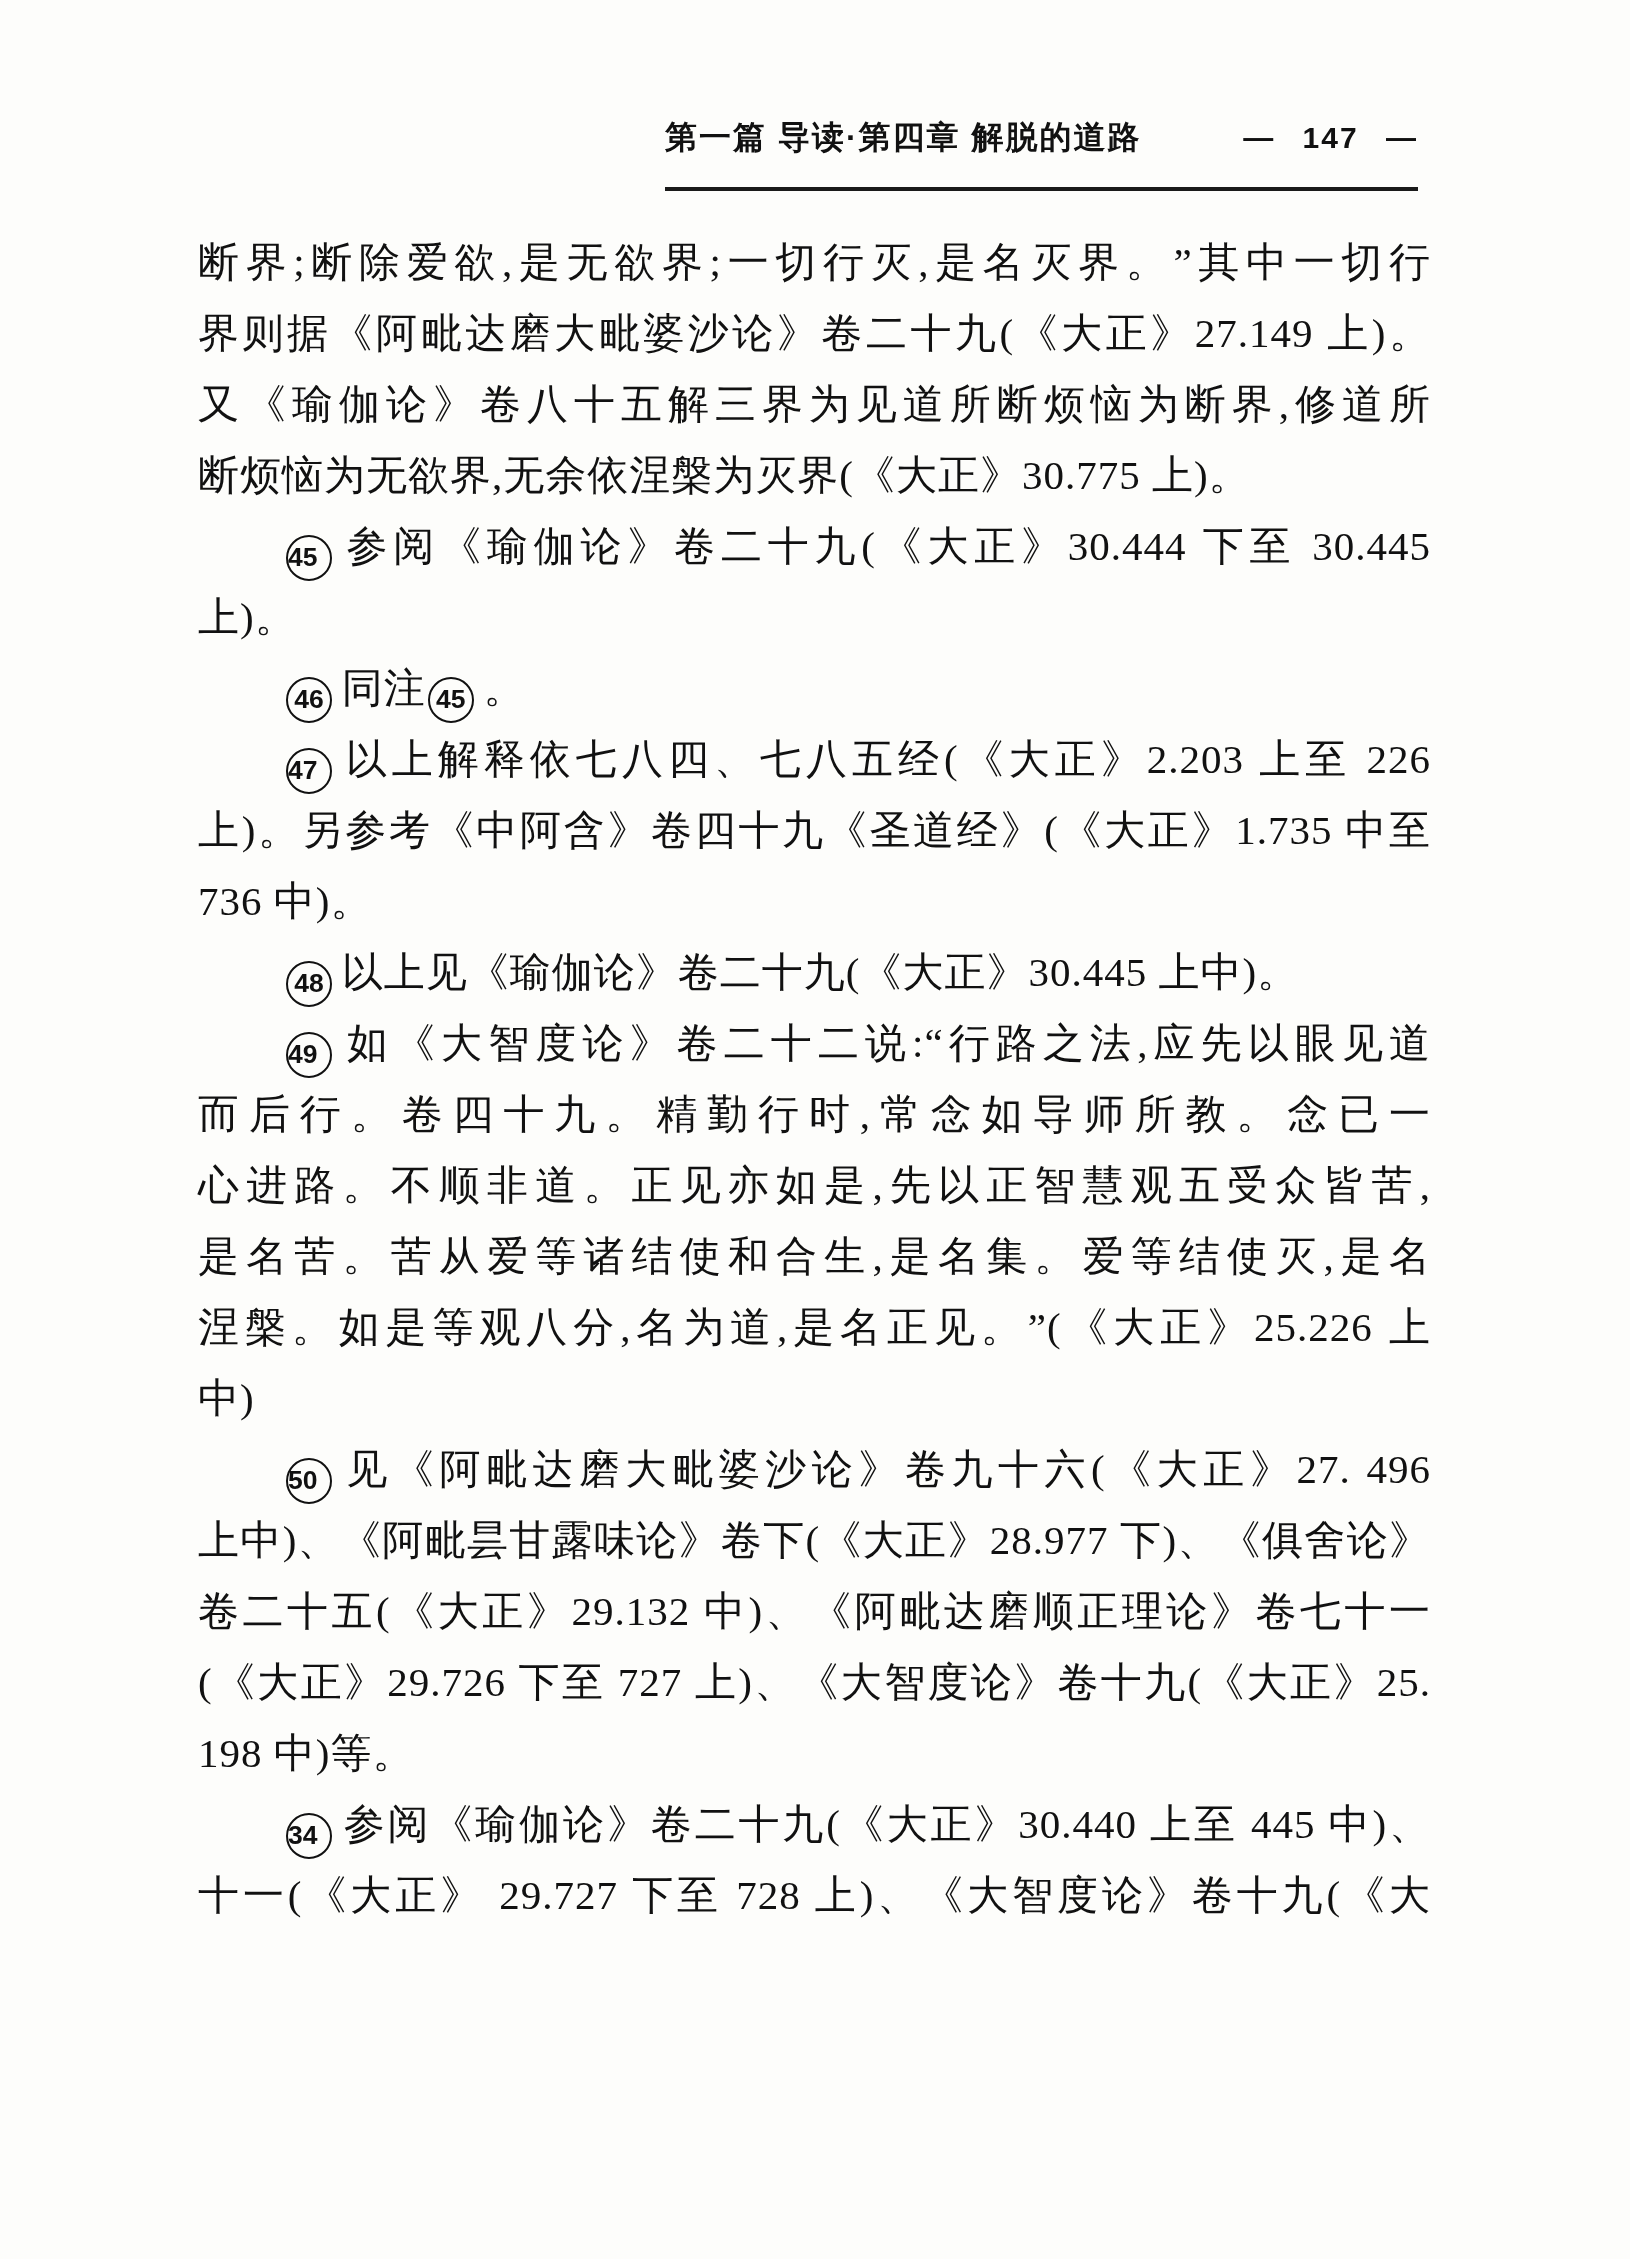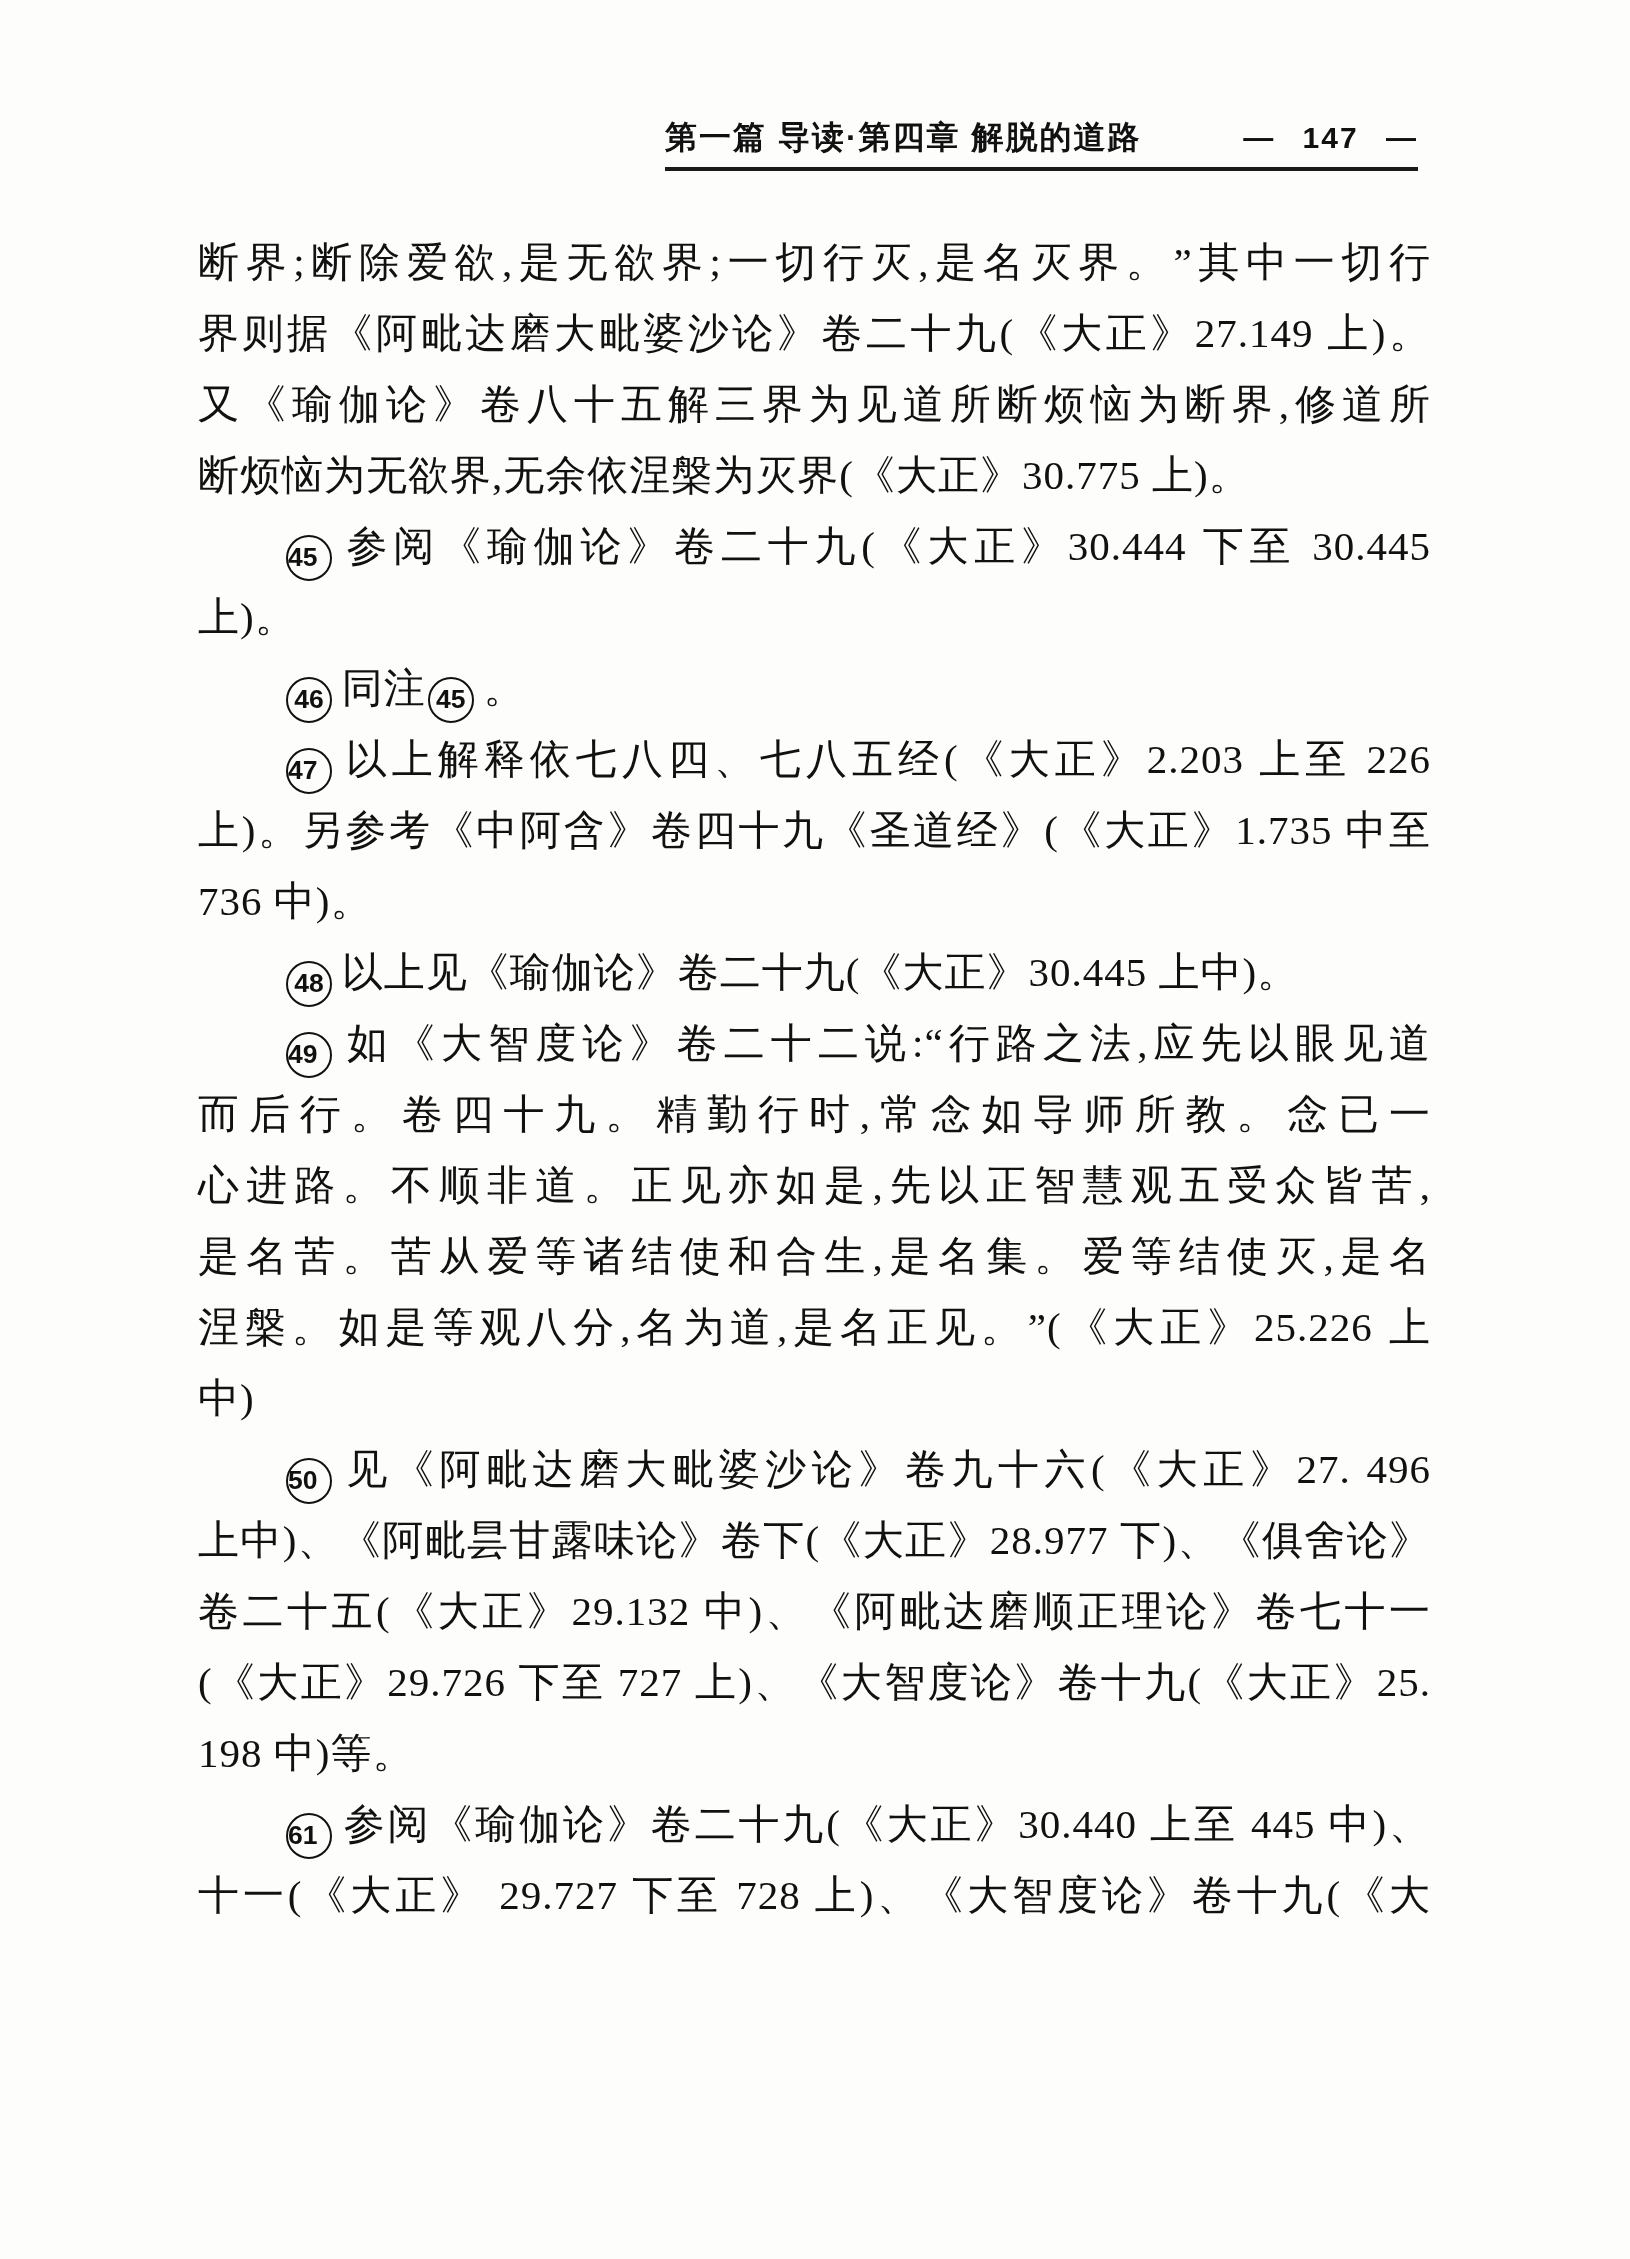--- a/index.html
+++ b/index.html
@@ -20,21 +20,21 @@
   
   .header {
     position: absolute;
     left: 665px;
     top: 116px;
     width: 753px;
     display: flex;
     justify-content: space-between;
     align-items: baseline;
     border-bottom: 4.9px solid #1a1a1a;
-    padding-bottom: 7px;
+    padding-bottom: 27px;
     font-family: "Liberation Sans", sans-serif;
     font-weight: 700;
     font-size: 32px;
     letter-spacing: 2px;
     white-space: nowrap;
   }
   .pageno {
     display: flex;
     gap: 27.4px;
     align-items: baseline;
@@ -109,18 +109,18 @@
       <div class="line fill"><span>而后行。卷四十九。精勤行时,常念如导师所教。念已一</span></div>
       <div class="line fill"><span>心进路。不顺非道。正见亦如是,先以正智慧观五受众皆苦,</span></div>
       <div class="line fill"><span>是名苦。苦从爱等诸结使和合生,是名集。爱等结使灭,是名</span></div>
       <div class="line fill"><span>涅槃。如是等观八分,名为道,是名正见。”(《大正》25.226 上</span></div>
       <div class="line"><span>中)</span></div>
       <div class="line indent fill"><span class="circled">50</span><span>见《阿毗达磨大毗婆沙论》卷九十六(《大正》27. 496</span></div>
       <div class="line fill"><span>上中)、《阿毗昙甘露味论》卷下(《大正》28.977 下)、《俱舍论》</span></div>
       <div class="line fill"><span>卷二十五(《大正》29.132 中)、《阿毗达磨顺正理论》卷七十一</span></div>
       <div class="line fill"><span>(《大正》29.726 下至 727 上)、《大智度论》卷十九(《大正》25.</span></div>
       <div class="line"><span>198 中)等。</span></div>
-      <div class="line indent fill"><span class="circled">61</span><span>参阅《瑜伽论》卷二十九(《大正》30.440 上至 445 中)、</span></div>
+      <div class="line indent fill"><span class="circled">34</span><span>参阅《瑜伽论》卷二十九(《大正》30.440 上至 445 中)、</span></div>
       <div class="line fill"><span>十一(《大正》 29.727 下至 728 上)、《大智度论》卷十九(《大</span></div>
     </div>
 
 </div>
 
 
 </body></html>

